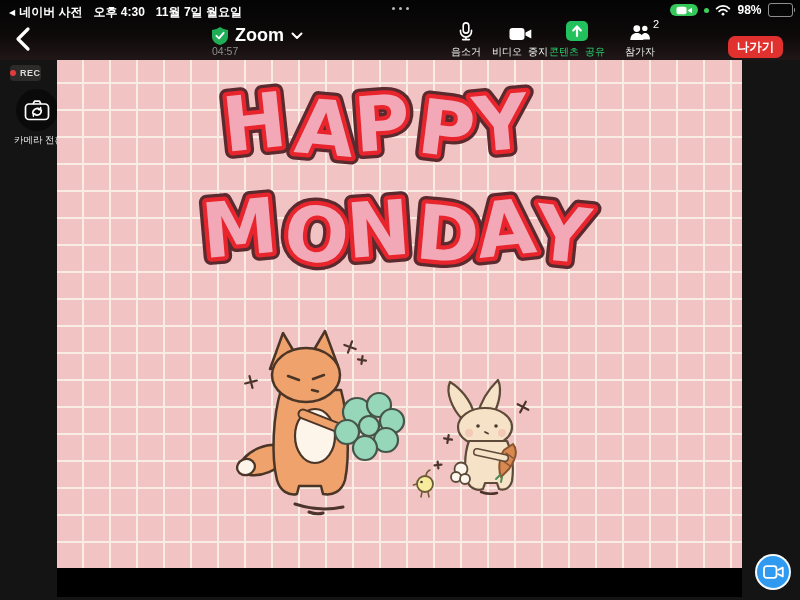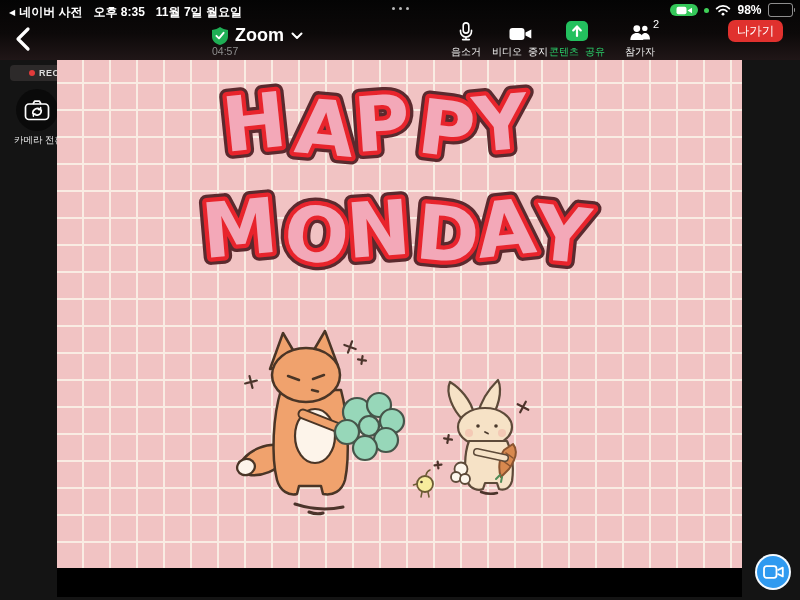--- a/index.html
+++ b/index.html
@@ -29,25 +29,25 @@
   .app-title{font-size:18px;font-weight:bold;color:#fff;}
   .timer{position:absolute;left:212px;top:45px;width:80px;font-size:10.5px;color:#8e8e8e;}
 
   .tb-btn{position:absolute;top:22px;width:72px;text-align:center;color:#f2f2f2;cursor:default;}
   .tb-icon{height:19px;display:flex;align-items:flex-end;justify-content:center;}
   .tb-label{font-size:10px;margin-top:4px;white-space:nowrap;font-family:Liberation Mono, monospace;}
   .tb-mute{left:430px;} .tb-video{left:484px;} .tb-share{left:541px;}
   .tb-part{left:604px;} .tb-more{left:656px;}
   .tb-share .tb-label{color:#2ad06a;}
   .part-badge{position:absolute;left:calc(50% + 13px);top:-4px;font-size:11px;color:#fff;}
-  .leave-btn{position:absolute;left:728px;top:20px;width:55px;height:22px;background:#e0312e;border-radius:7px;
-             color:#fff;font-size:12.5px;font-weight:normal;text-align:center;line-height:22px;}
-
-  
-  .rec-badge{position:absolute;left:10px;top:65px;height:16px;padding:0 19px;background:rgba(48,44,44,.92);
+  .leave-btn{position:absolute;left:728px;top:36px;width:55px;height:22px;background:#e0312e;border-radius:7px;
+             color:#fff;font-size:12.5px;font-weight:bold;text-align:center;line-height:22px;}
+
+  
+  .rec-badge{position:absolute;left:10px;top:65px;height:16px;padding:0 0;background:rgba(48,44,44,.92);
              border-radius:4px;display:flex;align-items:center;gap:4px;}
   .rec-dot{width:6px;height:6px;border-radius:50%;background:#e33b3b;}
   .rec-text{font-size:9px;font-weight:bold;color:#dcdcdc;letter-spacing:.5px;}
   .cam-switch{position:absolute;left:16px;top:89px;width:42px;height:42px;border-radius:50%;
               background:rgba(5,5,5,.62);display:flex;align-items:center;justify-content:center;}
   .cam-label{position:absolute;left:0;top:134px;width:78px;text-align:center;font-size:9.5px;color:#e3e3e3;white-space:nowrap;}
 
   
   .content{position:absolute;left:57px;top:60px;width:685px;height:537px;background:#000;}
   .artwork{position:absolute;left:0;top:0;width:685px;height:508px;background-color:#f1c3c3;
@@ -68,21 +68,21 @@
 <div class="canvas">
 
   <div class="top-chrome"></div>
 
   <div class="statusbar">
     <div class="sb-left">
       <span class="sb-app">
           <span class="back-tri">◀</span>
           <span>네이버 사전</span>
         </span>
-      <span>오후 8:35</span>
+      <span>오후 4:30</span>
       <span>11월 7일 월요일</span>
     </div>
     <div class="sb-dots">
         <i></i>
         <i></i>
         <i></i>
       </div>
     <div class="sb-right">
       <span class="cam-pill">
         <svg width="17" height="9" viewBox="0 0 17 9">

